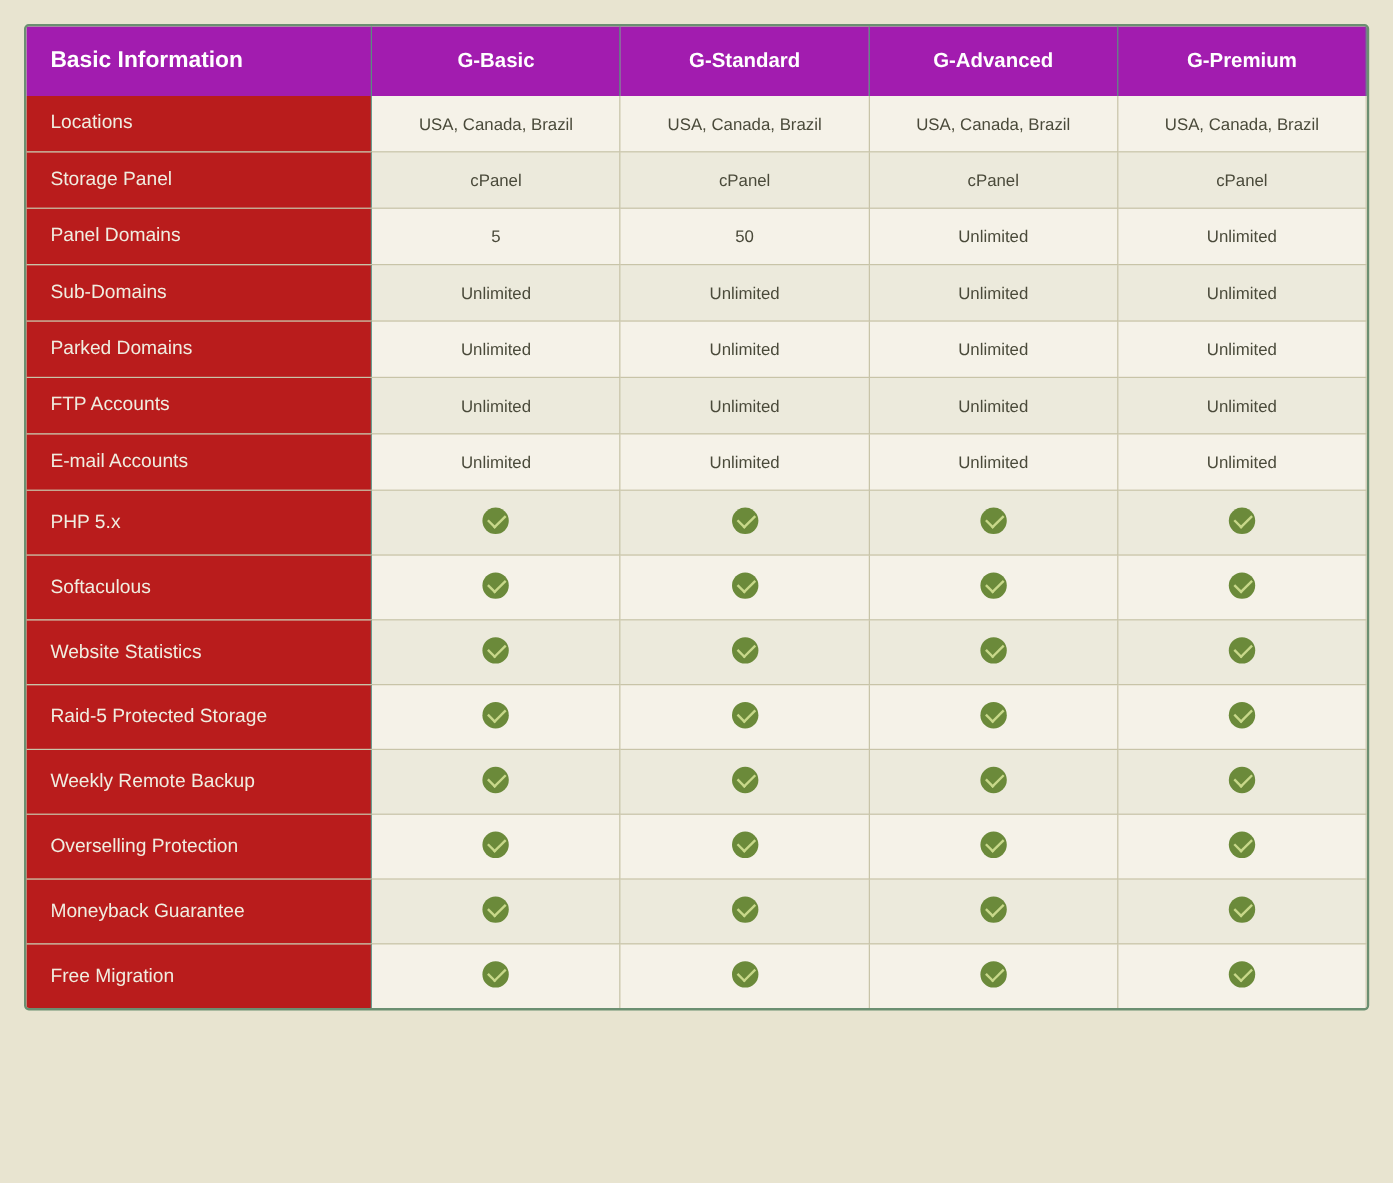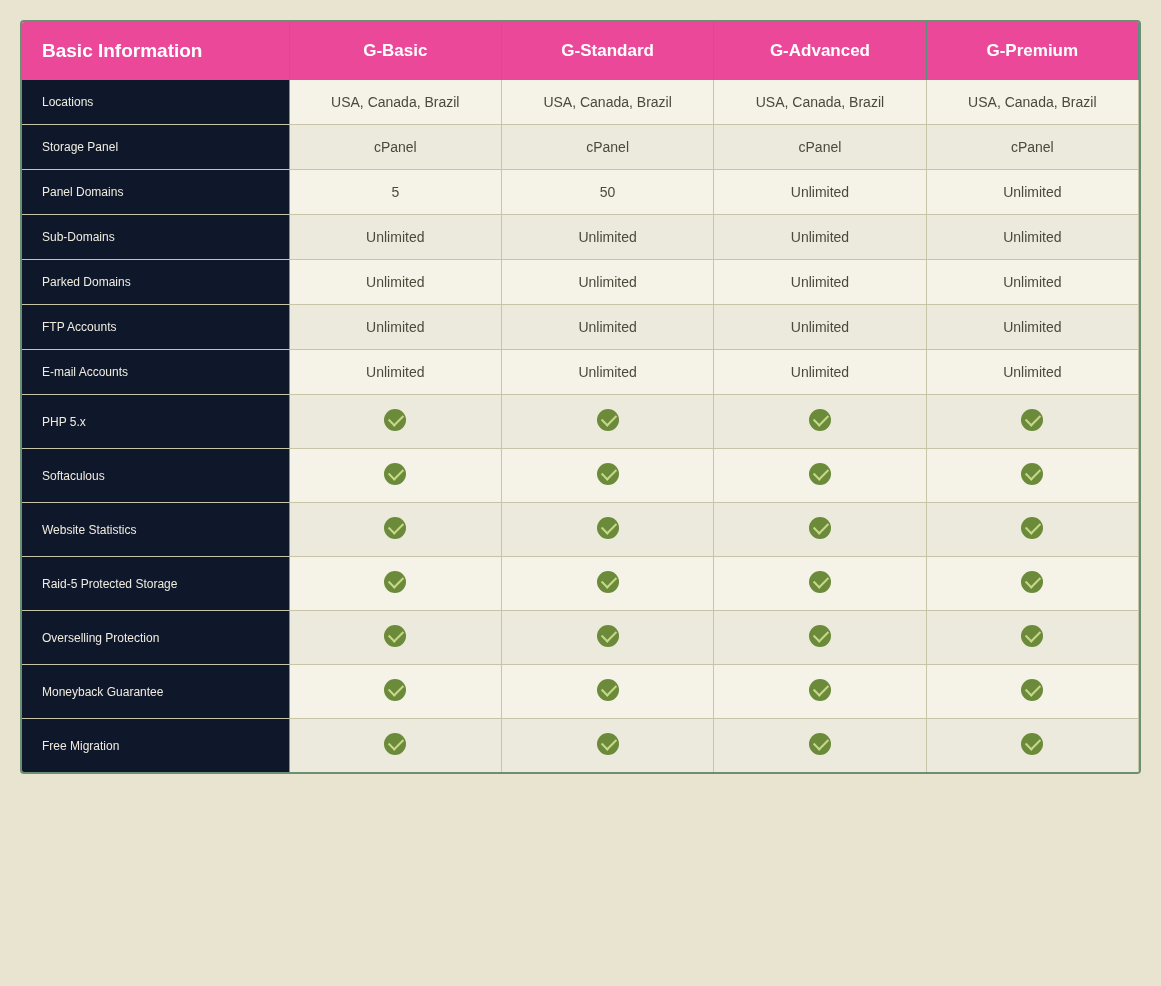--- a/index.html
+++ b/index.html
@@ -12,21 +12,21 @@
       border: 2px solid #6b8f71;
       border-radius: 4px;
       overflow: hidden;
       max-width: 1140px;
     }
     table {
       width: 100%;
       border-collapse: collapse;
     }
     thead tr th {
-      background: #ec4899;
+      background: #a21caf;
       color: #fff;
       font-weight: bold;
       font-size: 17px;
       padding: 18px 12px;
       text-align: center;
       border-right: 1px solid #5a8c7f;
     }
     thead tr th:first-child {
       text-align: left;
       padding-left: 20px;
@@ -35,25 +35,25 @@
     }
     tbody tr td {
       padding: 14px 12px;
       text-align: center;
       border-bottom: 1px solid #c8c4a8;
       border-right: 1px solid #c8c4a8;
       font-size: 14px;
       color: #4a4a3a;
     }
     tbody tr td:first-child {
-      background: #0f172a;
+      background: #b91c1c;
       color: #f0ede0;
       text-align: left;
       padding-left: 20px;
-      font-size: 12px;
+      font-size: 16px;
       border-right: 1px solid #6a9c8f;
     }
     tbody tr:nth-child(odd) td:not(:first-child) {
       background: #f5f2e8;
     }
     tbody tr:nth-child(even) td:not(:first-child) {
       background: #eceadc;
     }
     tbody tr:last-child td {
       border-bottom: none;
@@ -164,20 +164,27 @@
           <td><span class="check-icon"></span></td>
         </tr>
         <tr>
           <td>Raid-5 Protected Storage</td>
           <td><span class="check-icon"></span></td>
           <td><span class="check-icon"></span></td>
           <td><span class="check-icon"></span></td>
           <td><span class="check-icon"></span></td>
         </tr>
         <tr>
+          <td>Weekly Remote Backup</td>
+          <td><span class="check-icon"></span></td>
+          <td><span class="check-icon"></span></td>
+          <td><span class="check-icon"></span></td>
+          <td><span class="check-icon"></span></td>
+        </tr>
+        <tr>
           <td>Overselling Protection</td>
           <td><span class="check-icon"></span></td>
           <td><span class="check-icon"></span></td>
           <td><span class="check-icon"></span></td>
           <td><span class="check-icon"></span></td>
         </tr>
         <tr>
           <td>Moneyback Guarantee</td>
           <td><span class="check-icon"></span></td>
           <td><span class="check-icon"></span></td>

